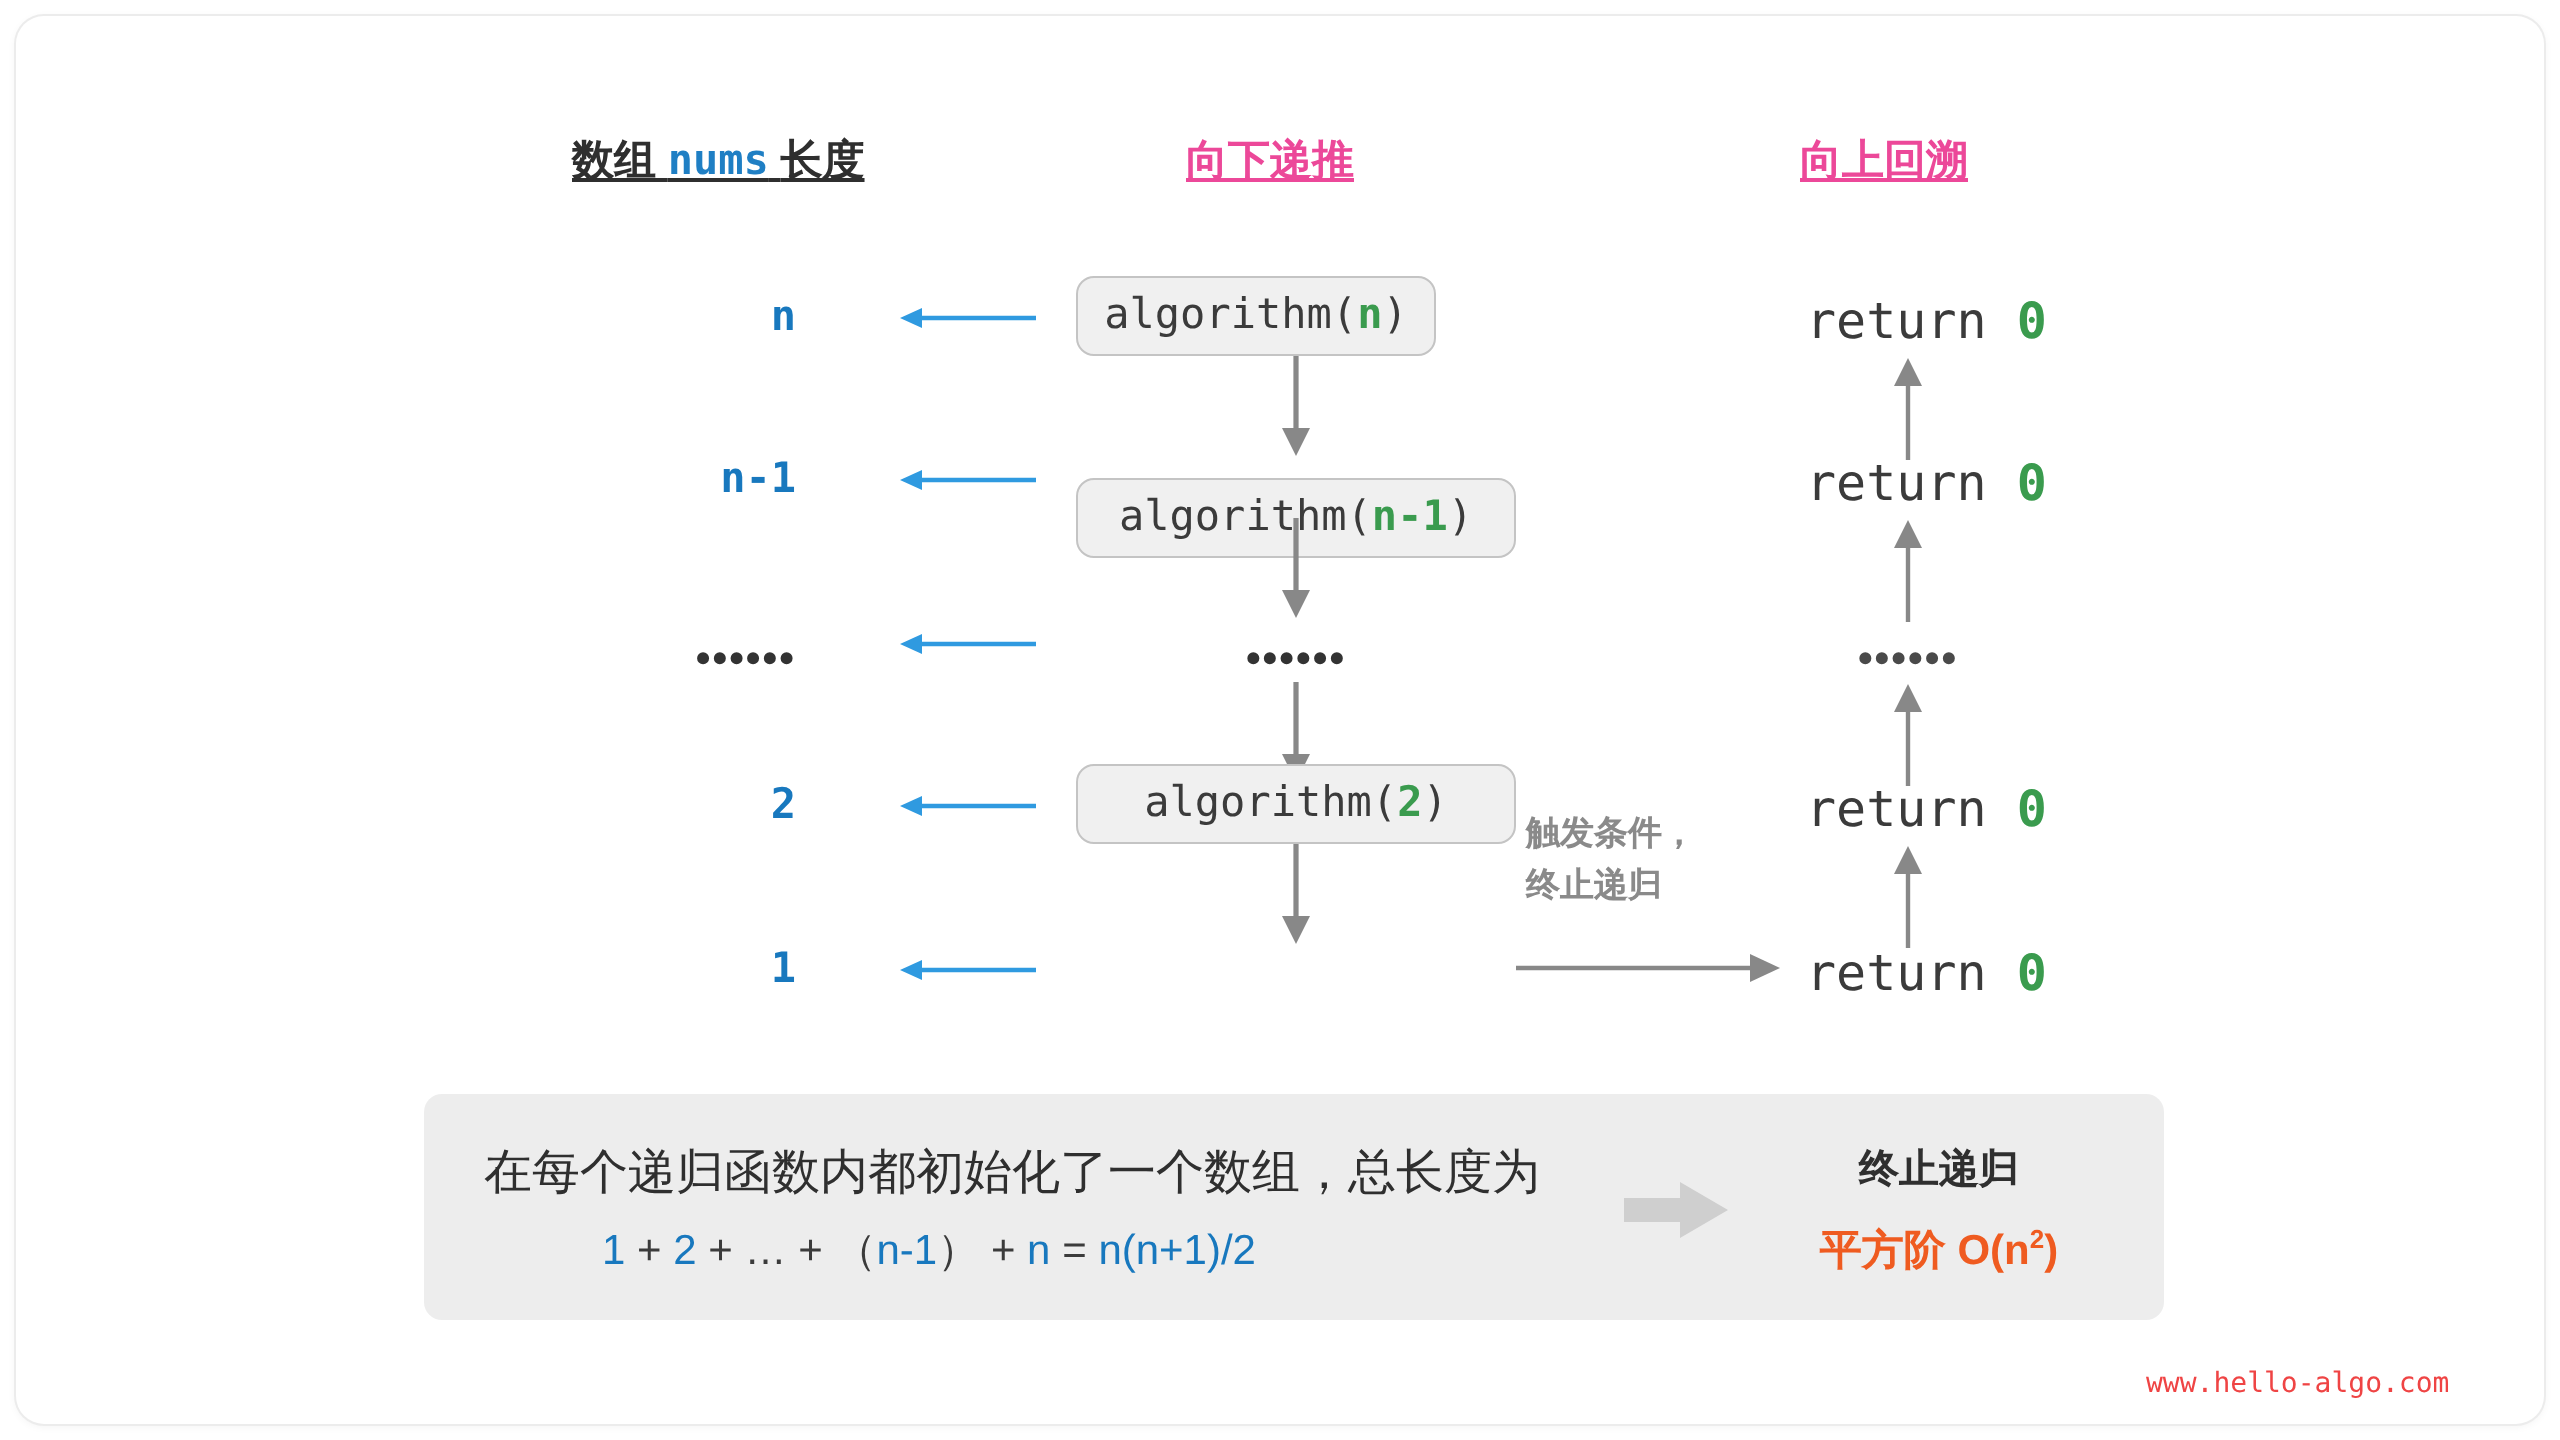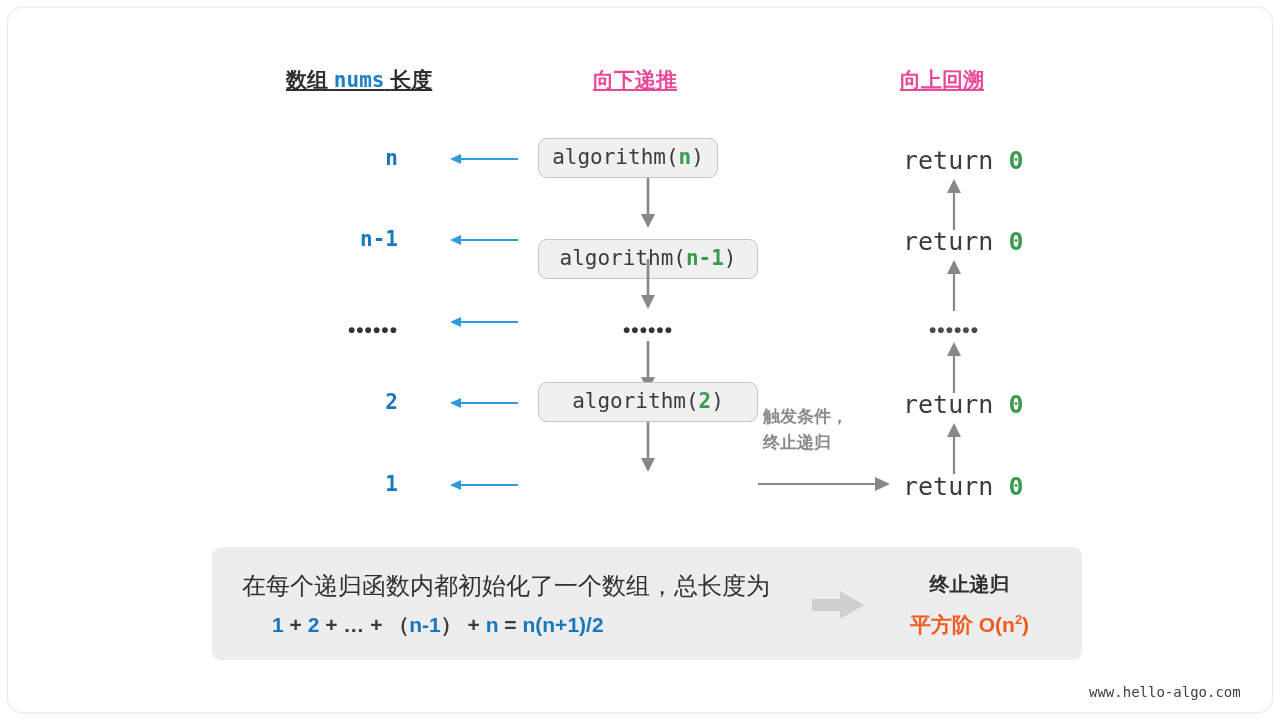--- a/index.html
+++ b/index.html
@@ -99,23 +99,24 @@
     background: #ededed;
     border-radius: 9px;
   }
   .sum-text {
     font-size: 24px;
     color: #2f2f2f;
     white-space: nowrap;
   }
   .formula {
     font-size: 21px;
-    font-weight: bold;
+    font-weight: normal;
     color: #3b3b3b;
     white-space: nowrap;
+    margin-left: 29px;
   }
   .formula .b { color: #1878be; }
   .sum-title {
     font-size: 20px;
     font-weight: bold;
     color: #2f2f2f;
     white-space: nowrap;
     text-align: center;
   }
   .sum-value {
@@ -124,23 +125,22 @@
     color: #ef5b20;
     white-space: nowrap;
     text-align: center;
   }
   .sum-value sup { font-size: 13px; }
 
   
   #watermark {
     font-family: "DejaVu Sans Mono", "Liberation Mono", monospace;
     font-size: 14px;
-    color: #404040;
-    white-space: nowrap;
-    margin-left: 16px;
+    color: #ef4444;
+    white-space: nowrap;
   }
   svg { display: block; overflow: visible; }
 </style>
 </head>
 <body>
 
 <div id="canvas">
 
   <div class="abs col-head dark" style="left:278px; top:58px;">
     <span>数组</span>

